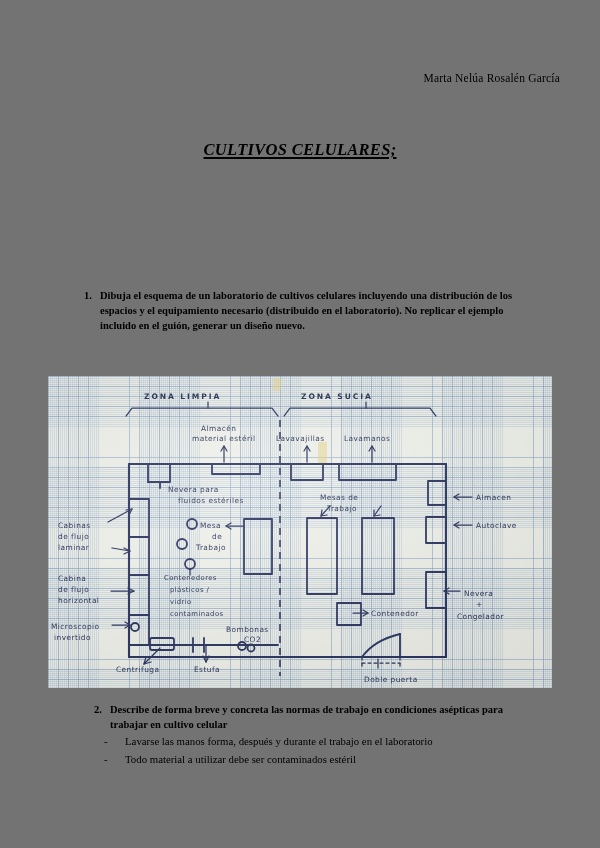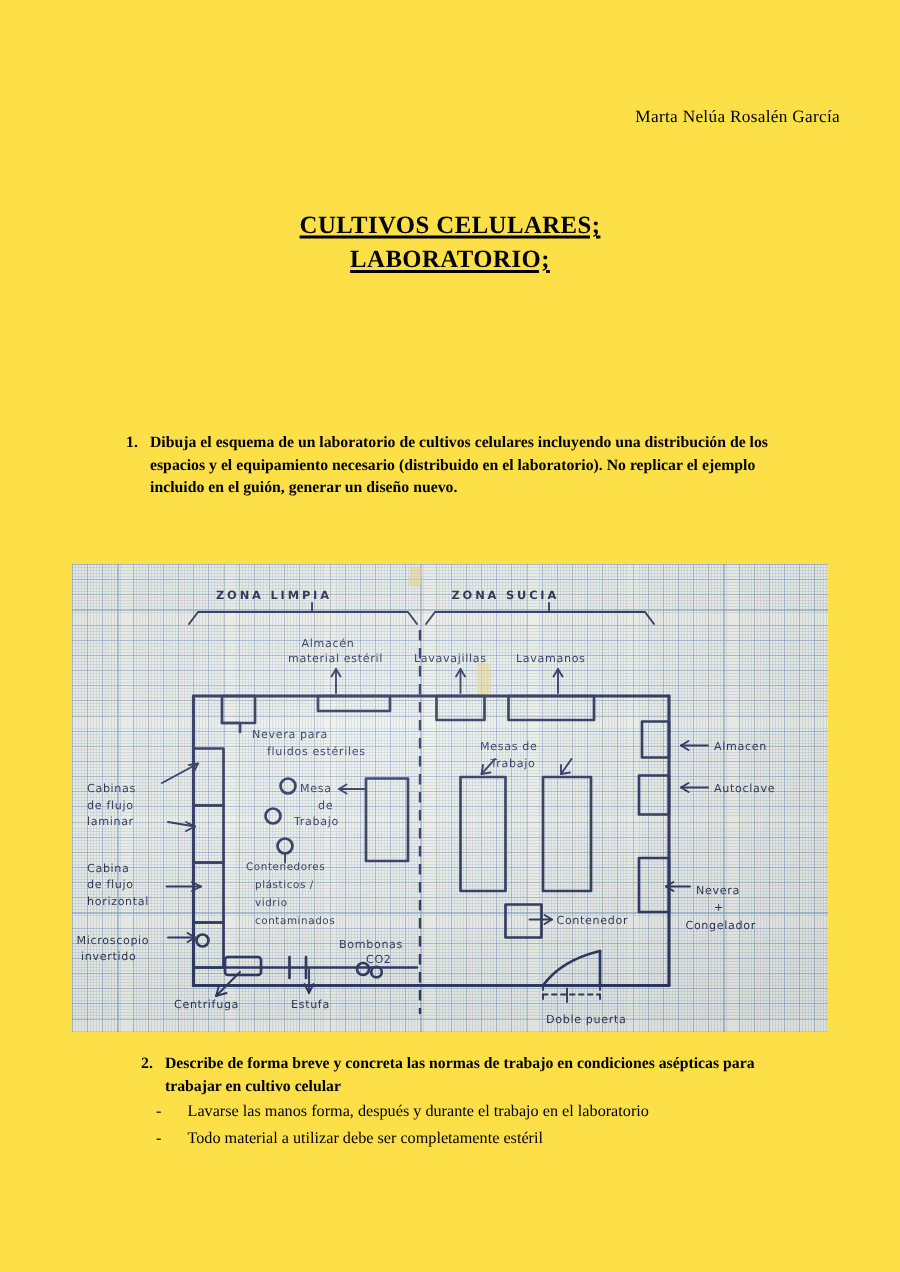--- a/index.html
+++ b/index.html
@@ -12,21 +12,21 @@
     width: 600px;
     height: 848px;
     font-family: "Liberation Serif", "DejaVu Serif", serif;
     color: #000000;
     position: relative;
     overflow: hidden;
   }
   .page {
     position: absolute;
     inset: 0;
-    background: #fde047;
+    background: #737373;
   }
 
   
   .author {
     position: absolute;
     top: 72px;
     right: 40px;
     font-size: 11.5px;
     letter-spacing: .2px;
     white-space: nowrap;
@@ -39,20 +39,21 @@
     left: 0;
     width: 100%;
     text-align: center;
     font-weight: bold;
     font-size: 16.5px;
     line-height: 23px;
     letter-spacing: .3px;
   }
   .title-line {
     display: block;
+    font-style: italic;
   }
   .title-line span {
     text-decoration: underline;
     text-underline-offset: 2px;
     text-decoration-thickness: 1.6px;
   }
 
   
   .q1 {
     position: absolute;
@@ -164,21 +165,20 @@
 </style>
 </head>
 <body>
 
 <div class="page">
 
   <div class="author">Marta Nelúa Rosalén García</div>
 
   <div class="title-block">
     <span class="title-line"><span>CULTIVOS CELULARES;</span></span>
-    <span class="title-line"><span>LABORATORIO;</span></span>
   </div>
 
   <div class="q1">
     <span class="num">1.</span>
     <span>Dibuja el esquema de un laboratorio de cultivos celulares incluyendo una distribución de los espacios y el equipamiento necesario (distribuido en el laboratorio). No replicar el ejemplo incluido en el guión, generar un diseño nuevo.</span>
   </div>
 
   <div class="photo">
 
     <div class="tape" style="left:225px;top:2px;width:8px;height:13px;transform:rotate(6deg);"></div>
@@ -324,17 +324,17 @@
     <span>Describe de forma breve y concreta las normas de trabajo en condiciones asépticas para trabajar en cultivo celular</span>
   </div>
 
   <div class="bullets">
     <div class="bullet">
       <span class="dash">-</span>
       <span>Lavarse las manos forma, después y durante el trabajo en el laboratorio</span>
     </div>
     <div class="bullet">
       <span class="dash">-</span>
-      <span>Todo material a utilizar debe ser completamente estéril</span>
+      <span>Todo material a utilizar debe ser contaminados estéril</span>
     </div>
   </div>
 
 </div>
 
 </body></html>

